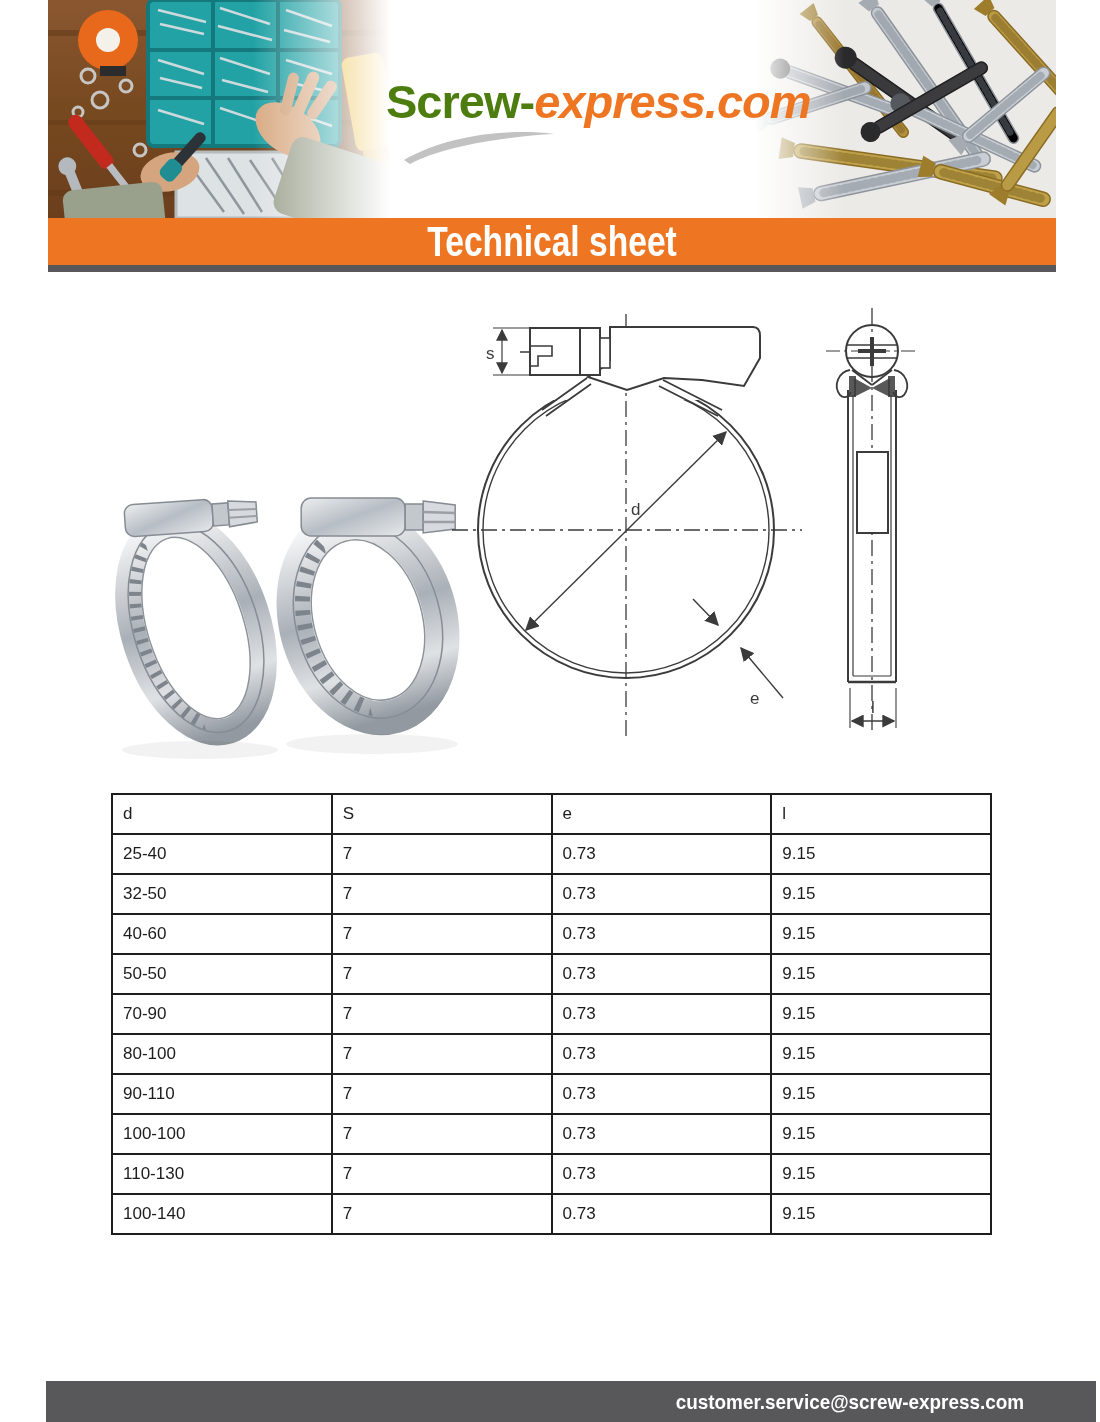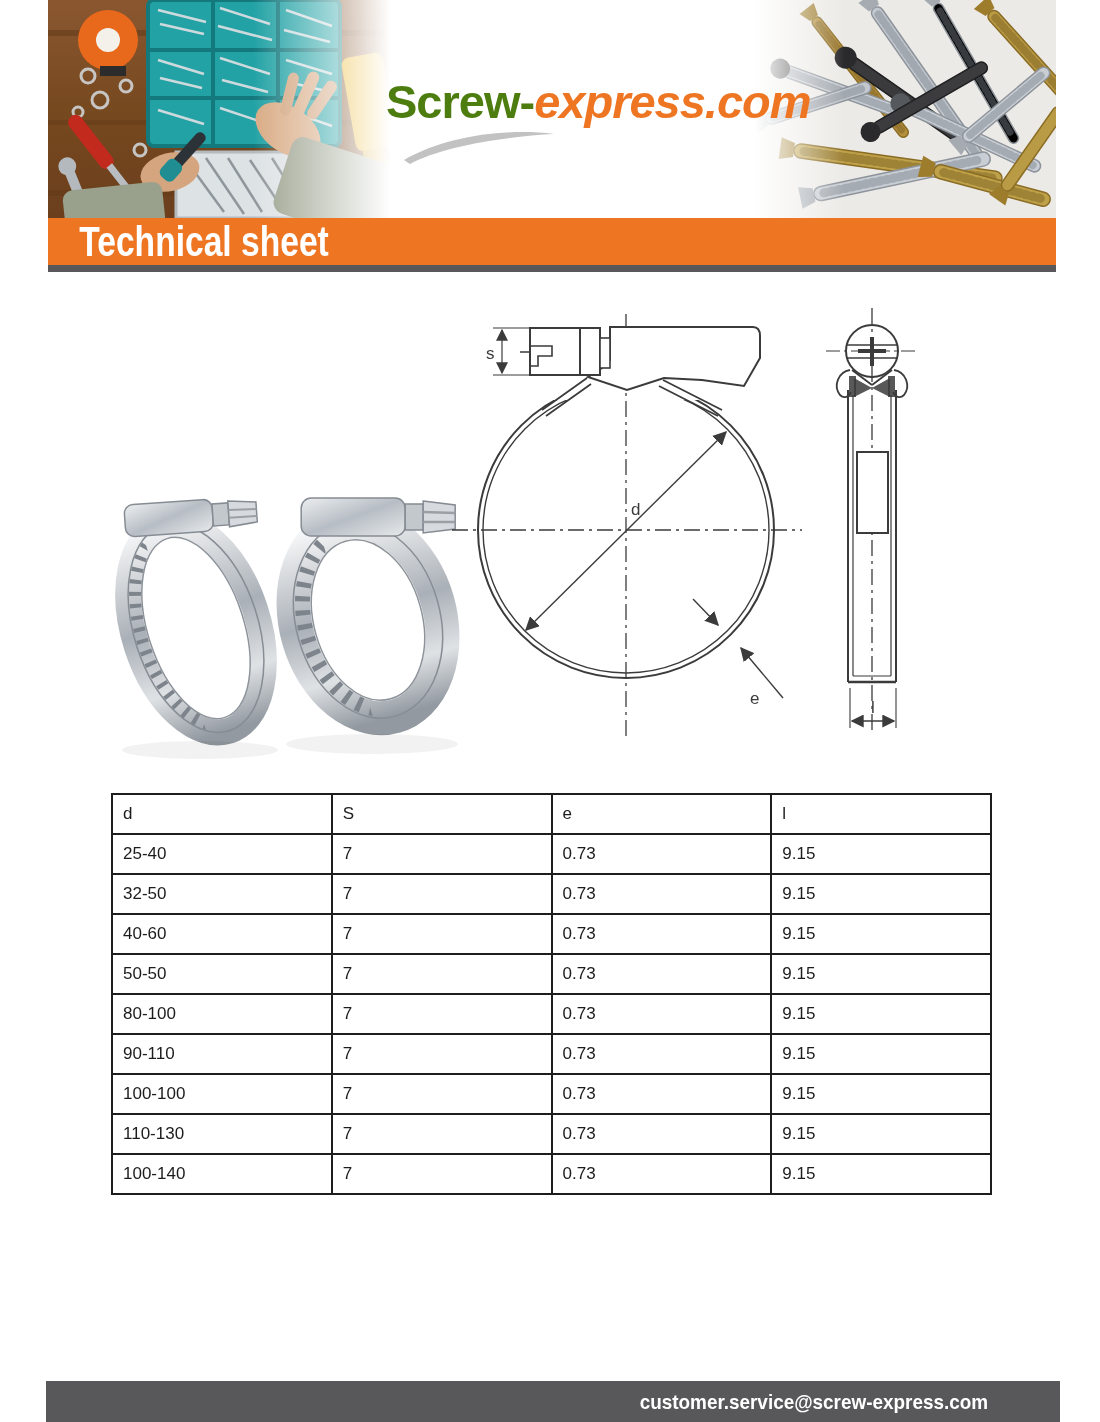--- a/index.html
+++ b/index.html
@@ -11,37 +11,37 @@
   #photo-left{left:48px;top:0;width:342px;height:218px;}
   #photo-right{left:754px;top:0;width:302px;height:218px;}
   #logo{left:386px;top:74px;width:360px;height:60px;white-space:nowrap;
         font-size:47px;font-weight:bold;letter-spacing:-1px;}
   #logo .p1{color:#4d7c0f;}
   #logo .p2{color:#ee7623;font-style:italic;}
   #logo-swoosh{left:398px;top:126px;width:160px;height:38px;}
 
   
   #banner{left:48px;top:218px;width:1008px;height:47px;background:#ee7623;
-          display:flex;align-items:center;justify-content:flex-start;}
+          display:flex;align-items:center;justify-content:center;}
   #banner span{color:#fff;font-size:42px;font-weight:bold;line-height:1;
                transform:scaleX(0.8);transform-origin:center;letter-spacing:0px;}
   #divider{left:48px;top:265px;width:1008px;height:7px;background:#58585a;}
 
   
   #product-photo{left:96px;top:458px;width:374px;height:312px;}
   #tech-drawing{left:450px;top:300px;width:560px;height:450px;}
 
   
   #spec-table{left:111px;top:793px;width:881px;border-collapse:collapse;
               table-layout:fixed;font-size:17px;color:#1c1c1c;}
   #spec-table th,#spec-table td{border:2px solid #1d1d1d;height:40px;padding:0 0 0 10px;
               text-align:left;font-weight:400;box-sizing:border-box;}
 
   
-  #footer{left:46px;top:1381px;width:1014px;height:41px;background:#58585a;}
+  #footer{left:46px;top:1381px;width:1014px;height:41px;background:#58585a;padding-left:36px;}
   #footer span{position:absolute;right:72px;top:0;line-height:41px;color:#fff;
                font-size:21px;font-weight:bold;transform:scaleX(0.9);
                transform-origin:right center;white-space:nowrap;}
   svg{display:block;}
 </style>
 </head>
 <body>
 
 <div id="page">
 
@@ -398,20 +398,26 @@
           <td>0.73</td>
           <td>9.15</td>
         </tr>
         <tr>
           <td>50-50</td>
           <td>7</td>
           <td>0.73</td>
           <td>9.15</td>
         </tr>
         <tr>
+          <td>70-90</td>
+          <td>7</td>
+          <td>0.73</td>
+          <td>9.15</td>
+        </tr>
+        <tr>
           <td>80-100</td>
           <td>7</td>
           <td>0.73</td>
           <td>9.15</td>
         </tr>
         <tr>
           <td>90-110</td>
           <td>7</td>
           <td>0.73</td>
           <td>9.15</td>

